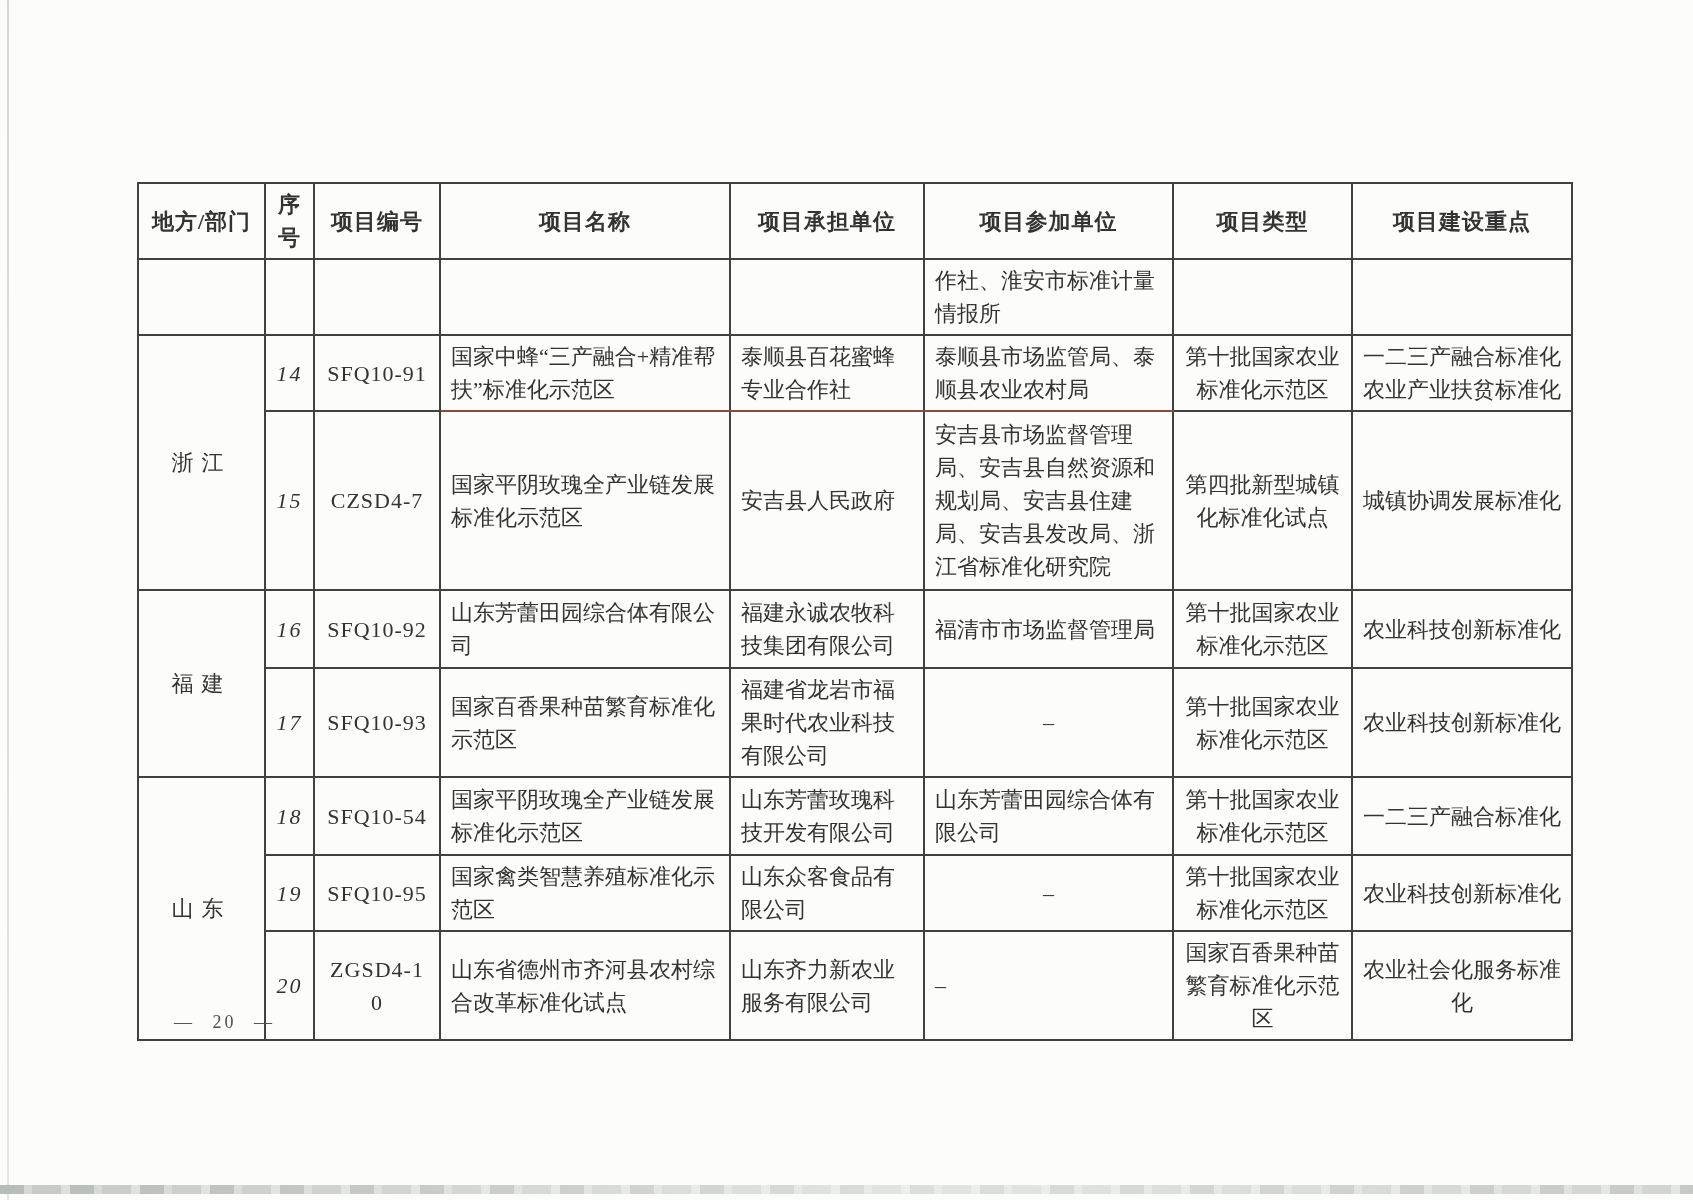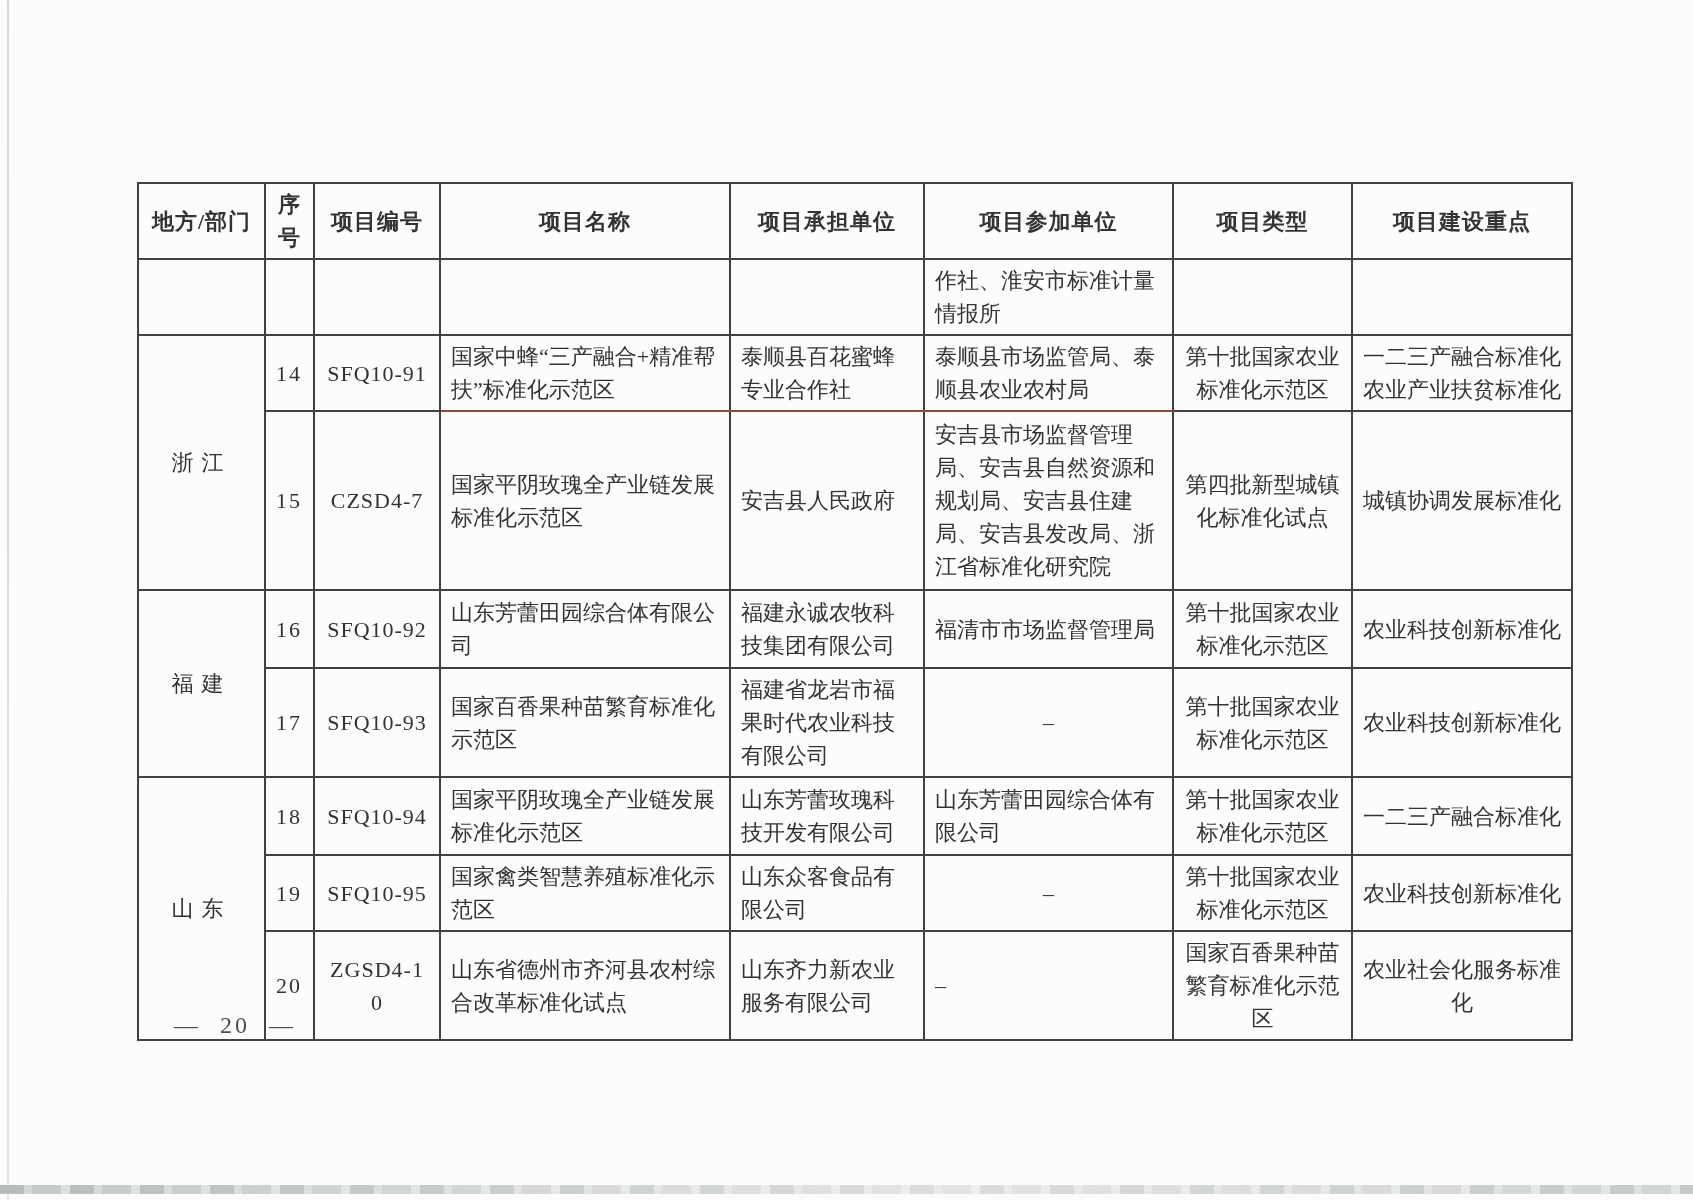--- a/index.html
+++ b/index.html
@@ -42,24 +42,25 @@
     text-align:center;
     padding:4px 2px;
     letter-spacing:1px;
   }
   td.region{
     text-align:center;
     letter-spacing:8px;
     padding:4px 0 4px 8px;
   }
   td.seq{
-    text-align:left;
+    text-align:center;
     padding:4px 2px;
     letter-spacing:2px;
     font-size:21px;
+    font-style:italic;
   }
   td.code{
     text-align:center;
     padding:4px 2px;
     letter-spacing:1px;
     font-size:21px;
   }
   td.name{ text-align:left; padding:4px 10px 4px 12px; }
   td.undertaker{ text-align:left; padding:4px 6px 4px 11px; }
   td.participant{ text-align:left; padding:4px 10px 4px 12px; }
@@ -72,21 +73,21 @@
   tr.r-14{height:67px;}
   tr.r-15{height:179px;}
   tr.r-16{height:78px;}
   tr.r-17{height:99px;}
   tr.r-18{height:78px;}
   tr.r-19{height:68px;}
   tr.r-20{height:95px;}
   tr.r-14 td.red-under{border-bottom-color:#8a4a3c;}
   .page-number{
     position:absolute;left:174px;top:1012px;
-    font-size:24px;color:#4e4e4e;letter-spacing:3px;
+    font-size:18px;color:#4e4e4e;letter-spacing:3px;
     word-spacing:10px;
   }
 </style>
 </head>
 <body>
 
 <div class="page">
   <div class="fold-line"></div>
 
   <table class="doc">
@@ -162,21 +163,21 @@
         <td class="name">国家百香果种苗繁育标准化示范区</td>
         <td class="undertaker">福建省龙岩市福果时代农业科技有限公司</td>
         <td class="participant dash-center">–</td>
         <td class="ptype">第十批国家农业标准化示范区</td>
         <td class="focus">农业科技创新标准化</td>
       </tr>
 
       <tr class="r-18">
         <td class="region" rowspan="3">山东</td>
         <td class="seq">18</td>
-        <td class="code">SFQ10-94</td>
+        <td class="code">SFQ10-54</td>
         <td class="name">国家平阴玫瑰全产业链发展标准化示范区</td>
         <td class="undertaker">山东芳蕾玫瑰科技开发有限公司</td>
         <td class="participant">山东芳蕾田园综合体有限公司</td>
         <td class="ptype">第十批国家农业标准化示范区</td>
         <td class="focus">一二三产融合标准化</td>
       </tr>
 
       <tr class="r-19">
         <td class="seq">19</td>
         <td class="code">SFQ10-95</td>

